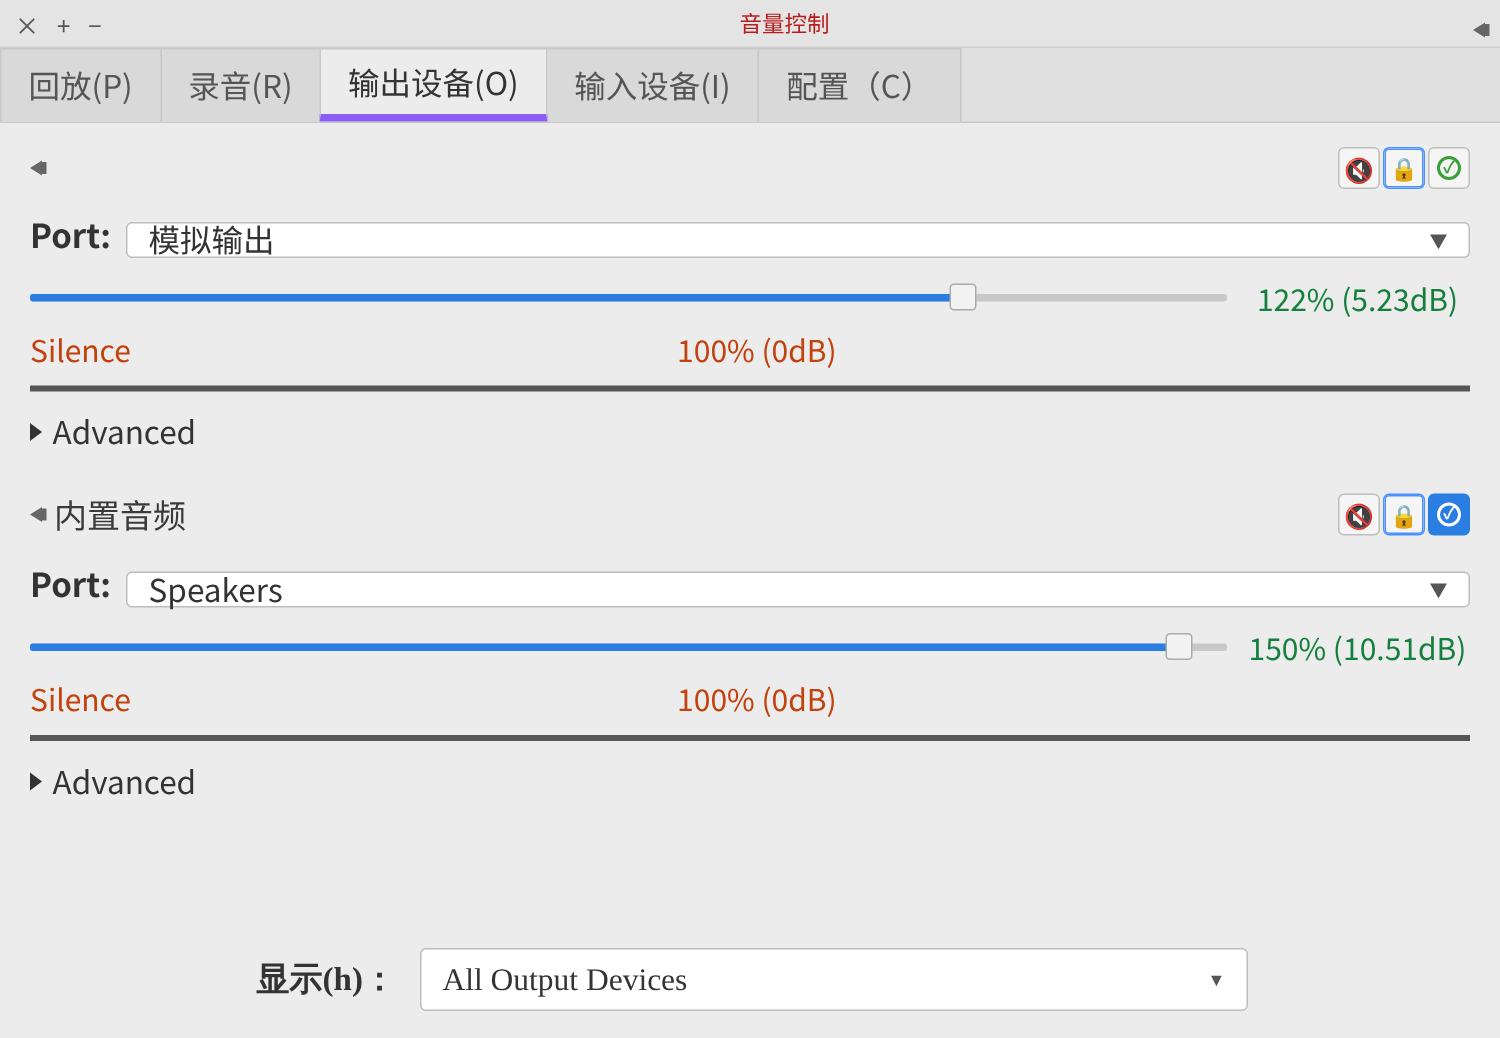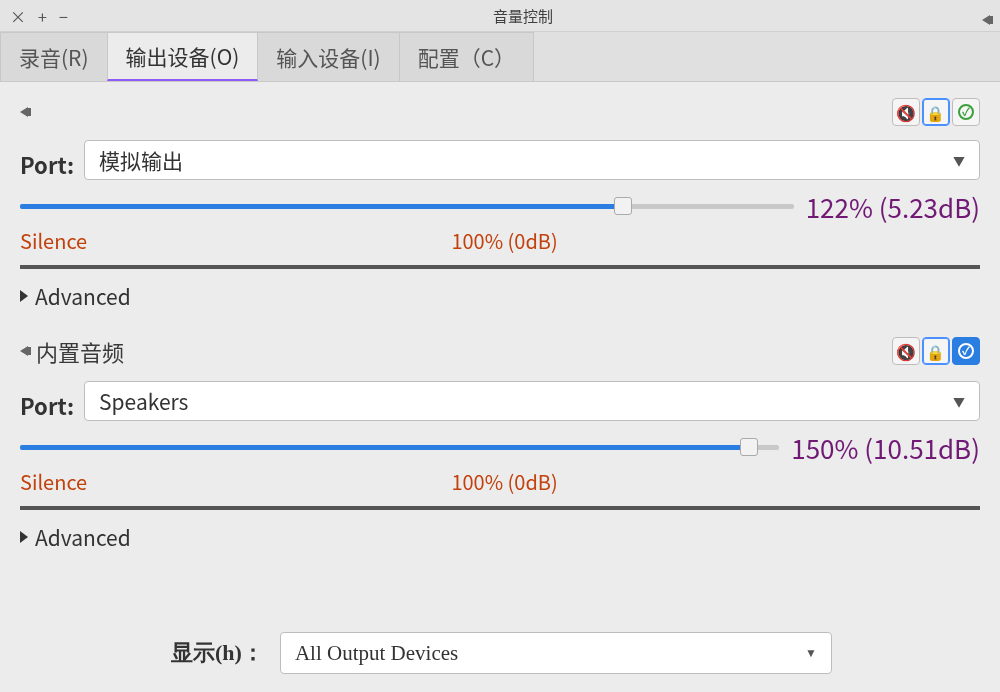--- a/index.html
+++ b/index.html
@@ -25,21 +25,21 @@
     padding-left: 10px;
     color: #555;
     font-size: 16px;
   }
   .win-btn { cursor: default; }
   .win-title {
     position: absolute;
     left: 0; right: 0;
     text-align: center;
     font-size: 15px;
-    color: #404040;
+    color: #b91c1c;
     pointer-events: none;
     padding-left: 46px;
   }
   .tray-icon {
     position: absolute;
     right: 10px;
     top: 6px;
   }
   .tabs {
     display: flex;
@@ -56,21 +56,21 @@
     color: #555;
     background: #d9d9d9;
     border: 1px solid #c8c8c8;
     border-bottom: none;
     cursor: default;
     margin-right: -1px;
   }
   .tab.active {
     background: #ececec;
     color: #333;
-    border-bottom: 2px solid #8b5cf6;
+    border-bottom: 5px solid #8b5cf6;
     position: relative;
     z-index: 1;
   }
   .content {
     padding: 10px 20px 20px 20px;
   }
   .device {
     margin-bottom: 18px;
   }
   .device-header {
@@ -141,21 +141,21 @@
   }
   .port-label {
     font-size:22px;
     font-weight:bold;
     color:#333;
   }
   .port-select {
     flex:1;
     border:1px solid #bdbdbd;
     border-radius:4px;
-    height:40px;
+    height:24px;
     background:#fff;
     display:flex;
     align-items:center;
     padding: 0 14px;
     font-size:21px;
     color:#333;
     position:relative;
   }
   .port-select .caret {
     position:absolute; right:14px;
@@ -184,22 +184,22 @@
   .slider-thumb {
     position:absolute;
     top:-7px;
     width:18px;height:18px;
     background:#f2f2f2;
     border:1px solid #aaa;
     border-radius:3px;
     transform:translateX(-50%);
   }
   .slider-value {
-    font-size:26px;
-    color:#701a75;
+    font-size:20px;
+    color:#15803d;
     white-space:nowrap;
     min-width: 150px;
     text-align:center;
   }
   .scale-labels {
     display:flex;
     justify-content:space-between;
     font-size:20px;
     color:#c2410c;
     margin: 6px 170px 10px 0;
@@ -263,20 +263,21 @@
     <span class="win-btn">+</span>
     <span class="win-btn">−</span>
   </div>
   <div class="win-title">音量控制</div>
   <span class="tray-icon">
     <span class="speaker-glyph"></span>
   </span>
 </div>
 
 <div class="tabs">
+  <div class="tab">回放(P)</div>
   <div class="tab">录音(R)</div>
   <div class="tab active">输出设备(O)</div>
   <div class="tab">输入设备(I)</div>
   <div class="tab">配置（C）</div>
 </div>
 
 <div class="content">
 
   <div class="device">
     <div class="device-header">

